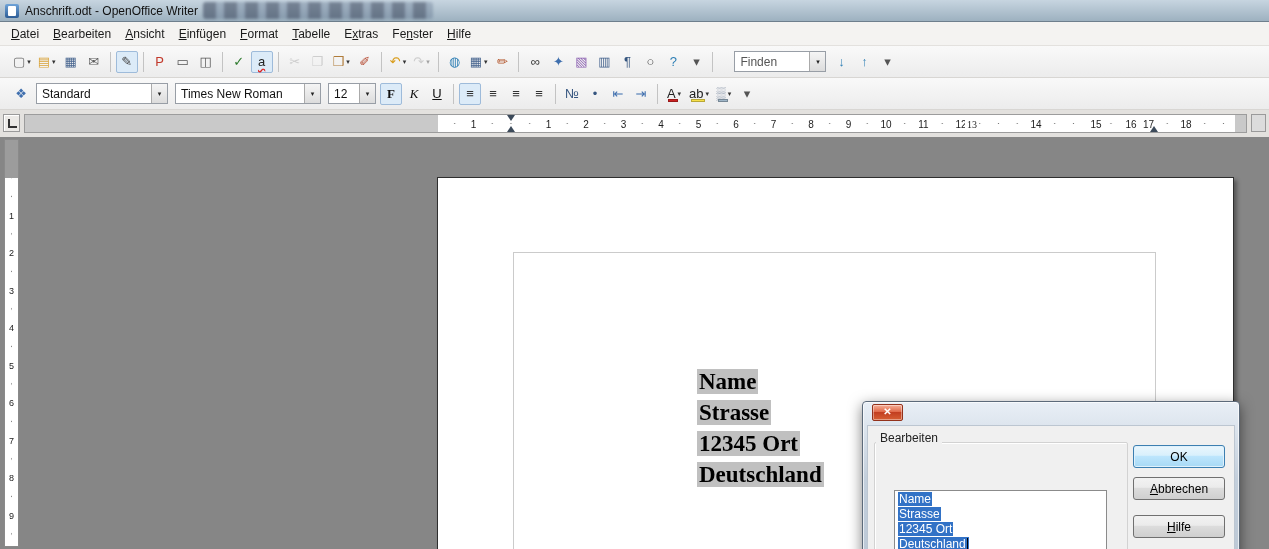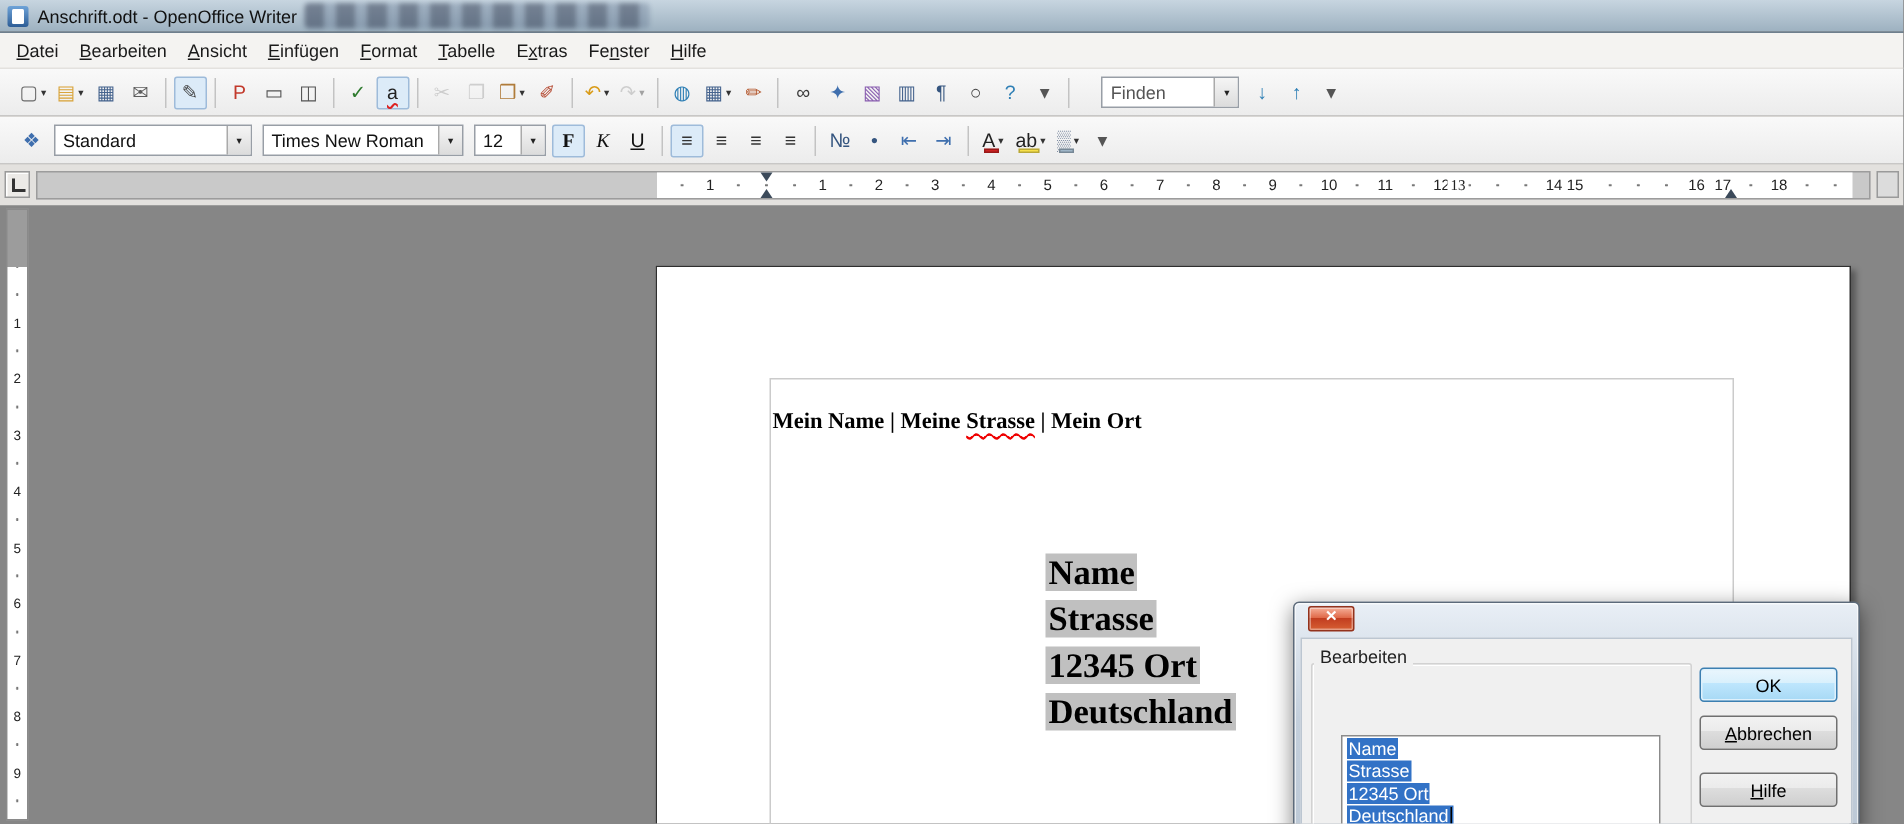--- a/index.html
+++ b/index.html
@@ -321,21 +321,21 @@
 <div id="tb2" class="toolbar">
   <span class="tbtn">
     <span class="glyph" style="color:#3f6fae">❖</span>
   </span>
   <span class="combo" style="width:132px">
     <span class="val">Standard</span>
     <span class="cdd">
         <span>▾</span>
       </span>
   </span>
-  <span class="combo" style="width:134px">
+  <span class="combo" style="width:146px">
     <span class="val">Times New Roman</span>
     <span class="cdd">
         <span>▾</span>
       </span>
   </span>
   <span class="combo" style="width:48px">
     <span class="val">12</span>
     <span class="cdd">
         <span>▾</span>
       </span>
@@ -408,21 +408,21 @@
         <span class="hnum" style="left: 260.5px;">5</span>
         <span class="hnum" style="left: 298px;">6</span>
         <span class="hnum" style="left: 335.5px;">7</span>
         <span class="hnum" style="left: 373px;">8</span>
         <span class="hnum" style="left: 410.5px;">9</span>
         <span class="hnum" style="left: 448px;">10</span>
         <span class="hnum" style="left: 485.5px;">11</span>
         <span class="hnum" style="left: 523px;">12</span>
         <span class="hnum" style="left: 534px; font-family: Liberation Serif, serif;">13</span>
         <span class="hnum" style="left: 598px;">14</span>
-        <span class="hnum" style="left: 612px;">15</span>
+        <span class="hnum" style="left: 658px;">15</span>
         <span class="hnum" style="left: 693px;">16</span>
         <span class="hnum" style="left: 710.5px;">17</span>
         <span class="hnum" style="left: 748px;">18</span>
       <span class="marker ind-first"></span>
       <span class="marker ind-left"></span>
       <span class="marker ind-right"></span>
     </div>
   </div>
   <span id="ruler-corner"></span>
 </div>
@@ -437,23 +437,20 @@
         <span class="vnum" style="top: 187.5px;">5</span>
         <span class="vnum" style="top: 225px;">6</span>
         <span class="vnum" style="top: 262.5px;">7</span>
         <span class="vnum" style="top: 300px;">8</span>
         <span class="vnum" style="top: 337.5px;">9</span>
     </div>
   </div>
 
   <div id="page">
     <div id="boundary"></div>
-    <div id="doc-header">
-      <span class="hpart">Mein Name | Meine </span><span class="hpart spell">Strasse</span><span class="hpart"> | Mein Ort</span>
-    </div>
     <div id="addr">
       <div class="addr-line"><span class="field">Name</span></div>
         <div class="addr-line"><span class="field">Strasse</span></div>
         <div class="addr-line"><span class="field">12345 Ort</span></div>
         <div class="addr-line"><span class="field">Deutschland</span></div>
     </div>
   </div>
 
   <div id="dialog">
     <div class="dlg-title">

